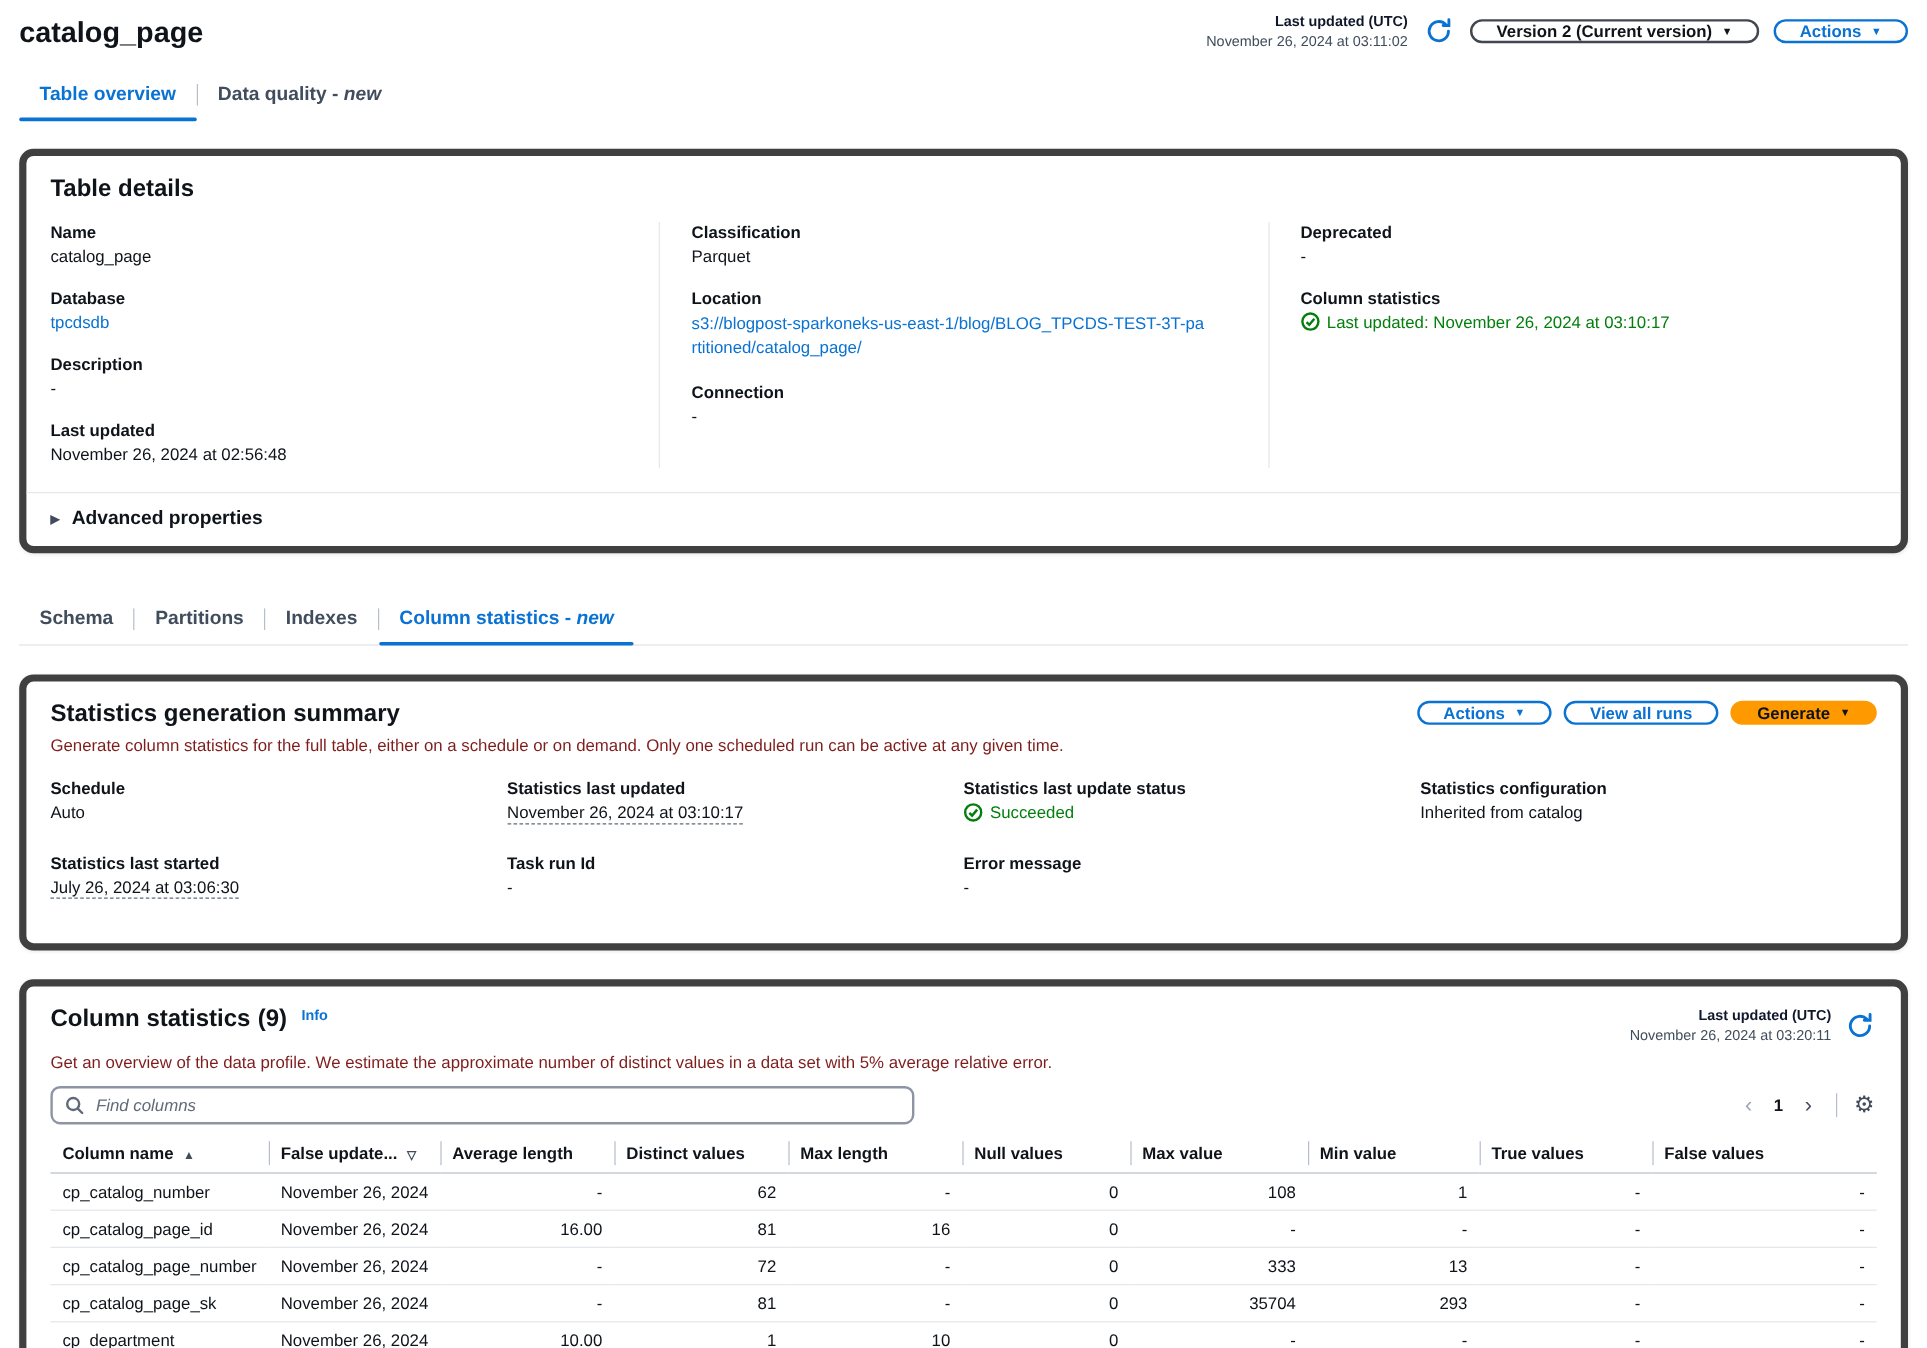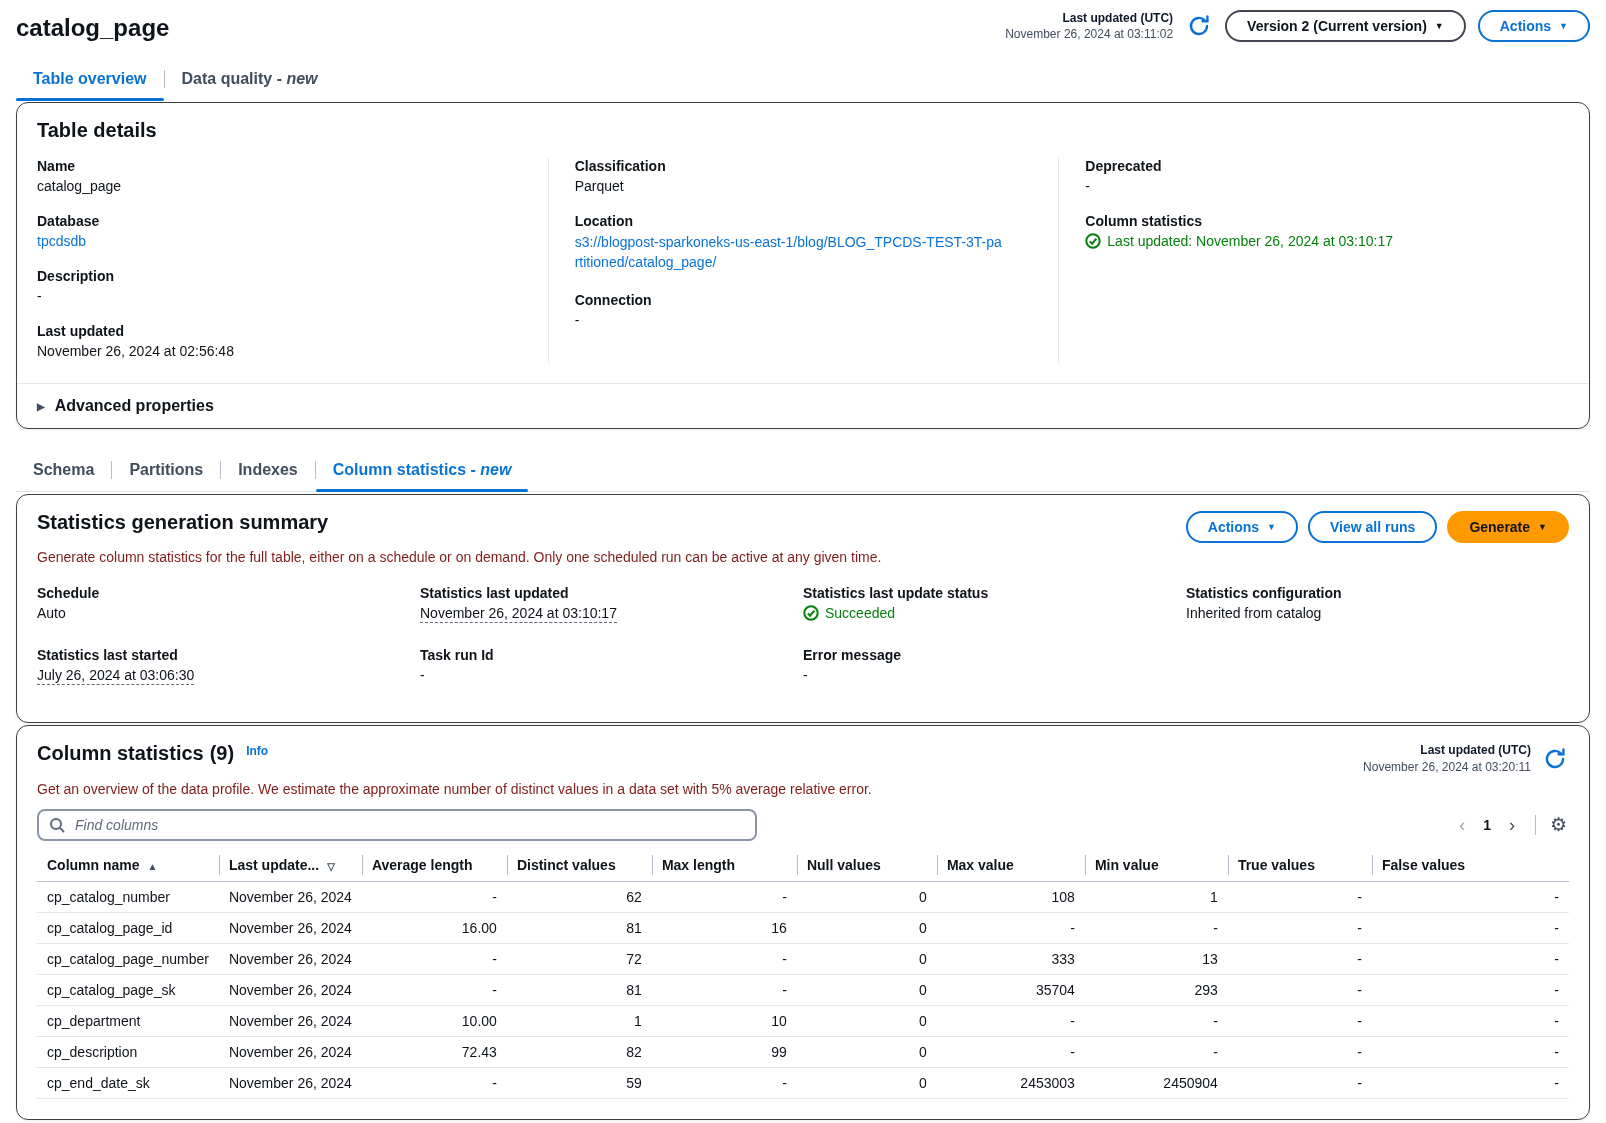--- a/index.html
+++ b/index.html
@@ -18,49 +18,49 @@
   .page-header { display:flex; justify-content:space-between; align-items:flex-start; }
   .page-title { font-size: 24px; font-weight: 700; margin: 4px 0 0; }
   .header-right { display:flex; align-items:center; gap:12px; }
   .updated-block { text-align:right; font-size:12px; line-height:1.35; }
   .updated-label { font-weight:700; color:#0f172a; }
   .updated-value { color:#414d5c; }
   .icon-btn { background:none; border:none; padding:2px; cursor:pointer; display:inline-flex; align-items:center; }
 
   .btn {
     display:inline-flex; align-items:center; gap:8px;
-    height:32px; padding:0 20px; border-radius:20px;
+    height:20px; padding:0 20px; border-radius:20px;
     font-family:inherit; font-size:14px; font-weight:700;
     background:#fff; cursor:pointer; white-space:nowrap;
   }
   .btn-dark   { border:2px solid #424650; color:#0f141a; }
   .btn-normal { border:2px solid #0972d3; color:#0972d3; }
   .btn-primary{ border:2px solid #ff9900; background:#ff9900; color:#0f141a; }
   .caret { font-size:9px; line-height:1; }
 
   
   .tabs { display:flex; align-items:center; }
   .top-tabs { margin-top:22px; }
-  .sub-tabs { margin-top:26px; border-bottom:1px solid #dfe3e8; }
+  .sub-tabs { margin-top:40px; border-bottom:1px solid #dfe3e8; }
   .tab {
     position:relative; font-size:16px; font-weight:700; color:#414d5c;
     padding:6px 17px 12px; cursor:pointer; white-space:nowrap;
   }
   .tab .new { font-style:italic; }
   .tab.active { color:#0972d3; }
   .tab.active::after {
     content:""; position:absolute; left:0; right:0; bottom:-1px;
     height:3px; background:#0972d3; border-radius:2px;
   }
   .tab-sep { width:1px; height:18px; background:#b6bec9; margin-bottom:6px; }
 
   
   .card {
-    margin-top:2px; background:#fff;
-    border:1px solid #404040; border-radius:12px;
+    margin-top:24px; background:#fff;
+    border:6px solid #404040; border-radius:12px;
     box-shadow:0 1px 3px rgba(0,7,22,0.08);
   }
   .card-body { padding:16px 20px 20px; }
   .card-title { font-size:20px; font-weight:700; margin:0; }
   .card-head { display:flex; justify-content:space-between; align-items:flex-start; }
   .head-actions { display:flex; gap:10px; }
 
   
   .details-grid { display:grid; grid-template-columns:1fr 1fr 1fr; margin-top:16px; }
   .detail-col { padding-right:28px; }
@@ -356,21 +356,21 @@
             <col style="width:145px">
             <col style="width:140px">
           <col style="width:148px">
             <col style="width:143px">
             <col style="width:144px">
             <col>
         </colgroup>
         <thead>
           <tr>
               <th><span>Column name</span><span class="sort">▲</span></th>
-              <th><span>Last update...</span><span class="sort">▽</span></th>
+              <th><span>False update...</span><span class="sort">▽</span></th>
               <th><span>Average length</span></th>
               <th><span>Distinct values</span></th>
               <th><span>Max length</span></th>
               <th><span>Null values</span></th>
               <th><span>Max value</span></th>
               <th><span>Min value</span></th>
               <th><span>True values</span></th>
               <th><span>False values</span></th>
             </tr>
         </thead>

